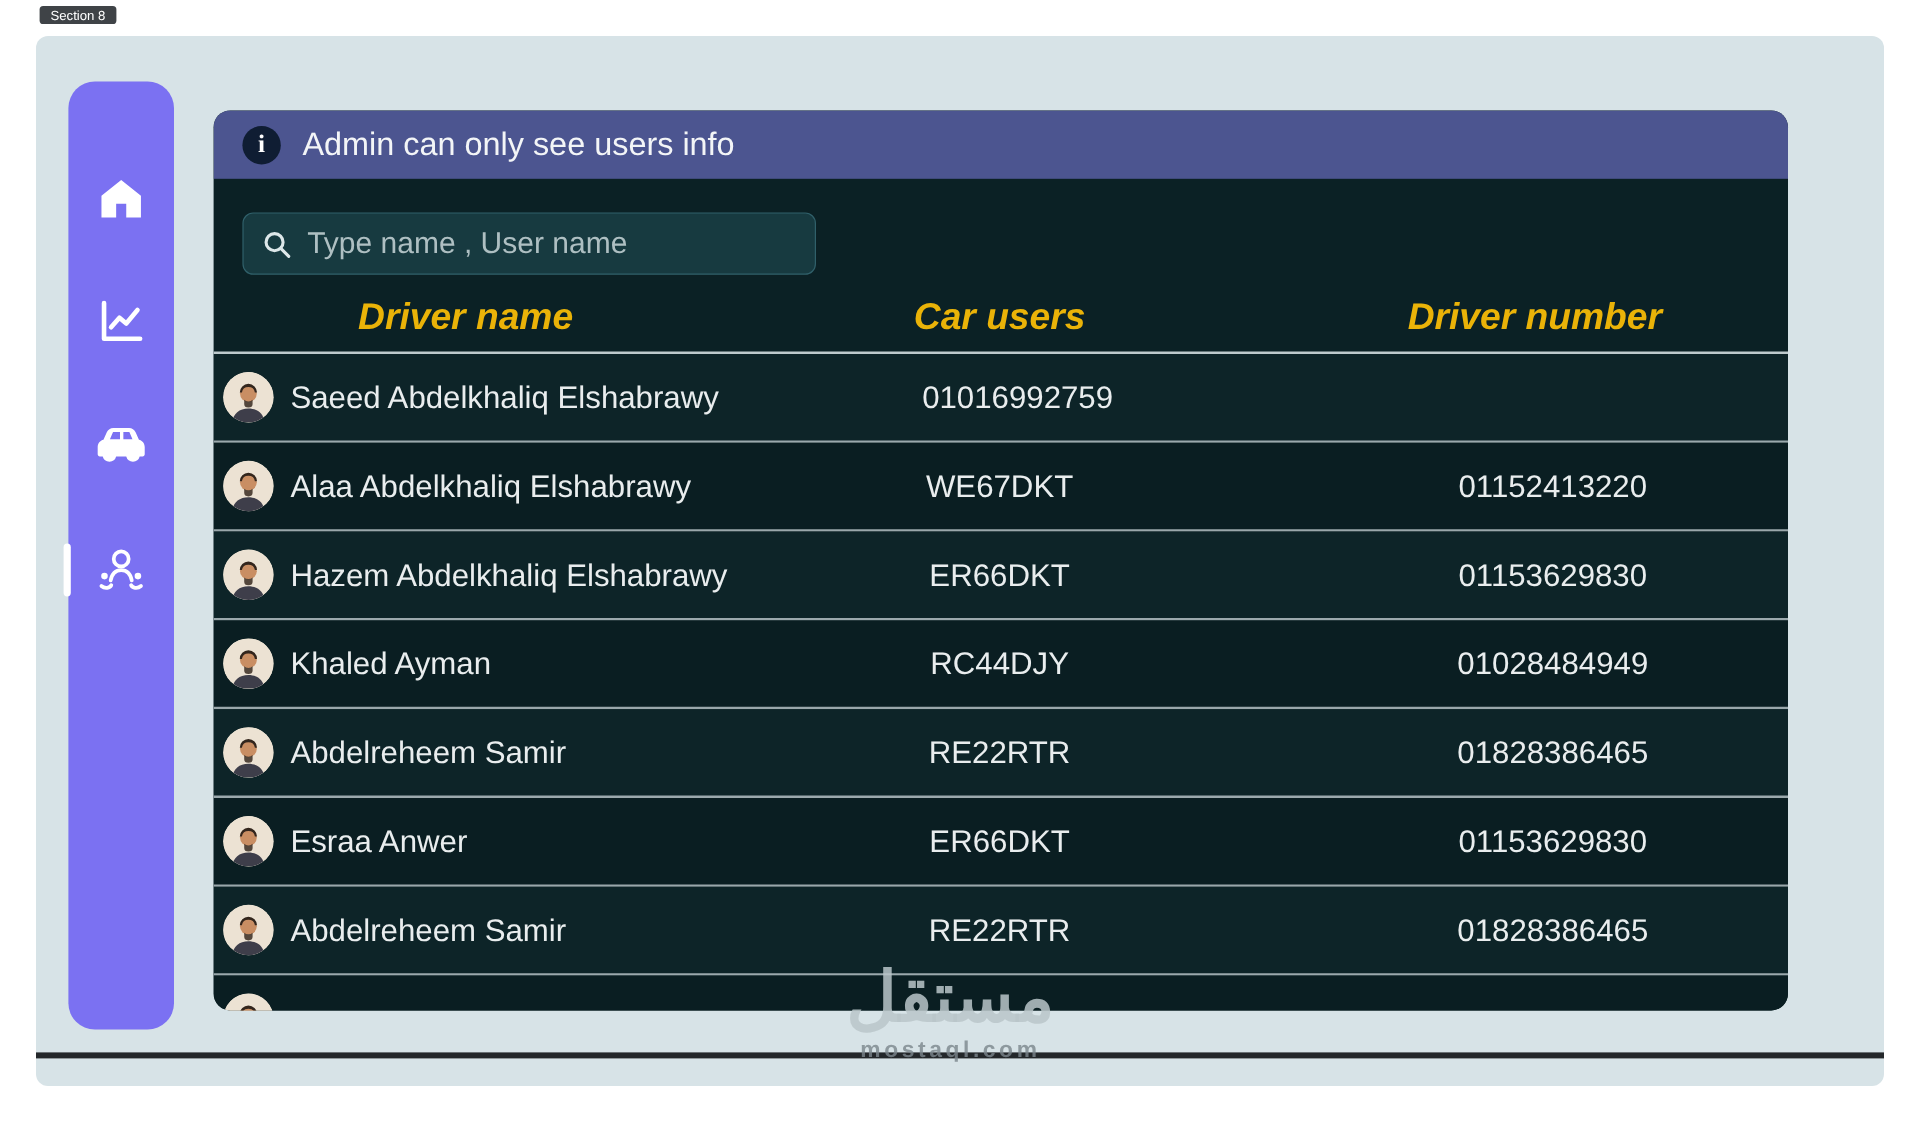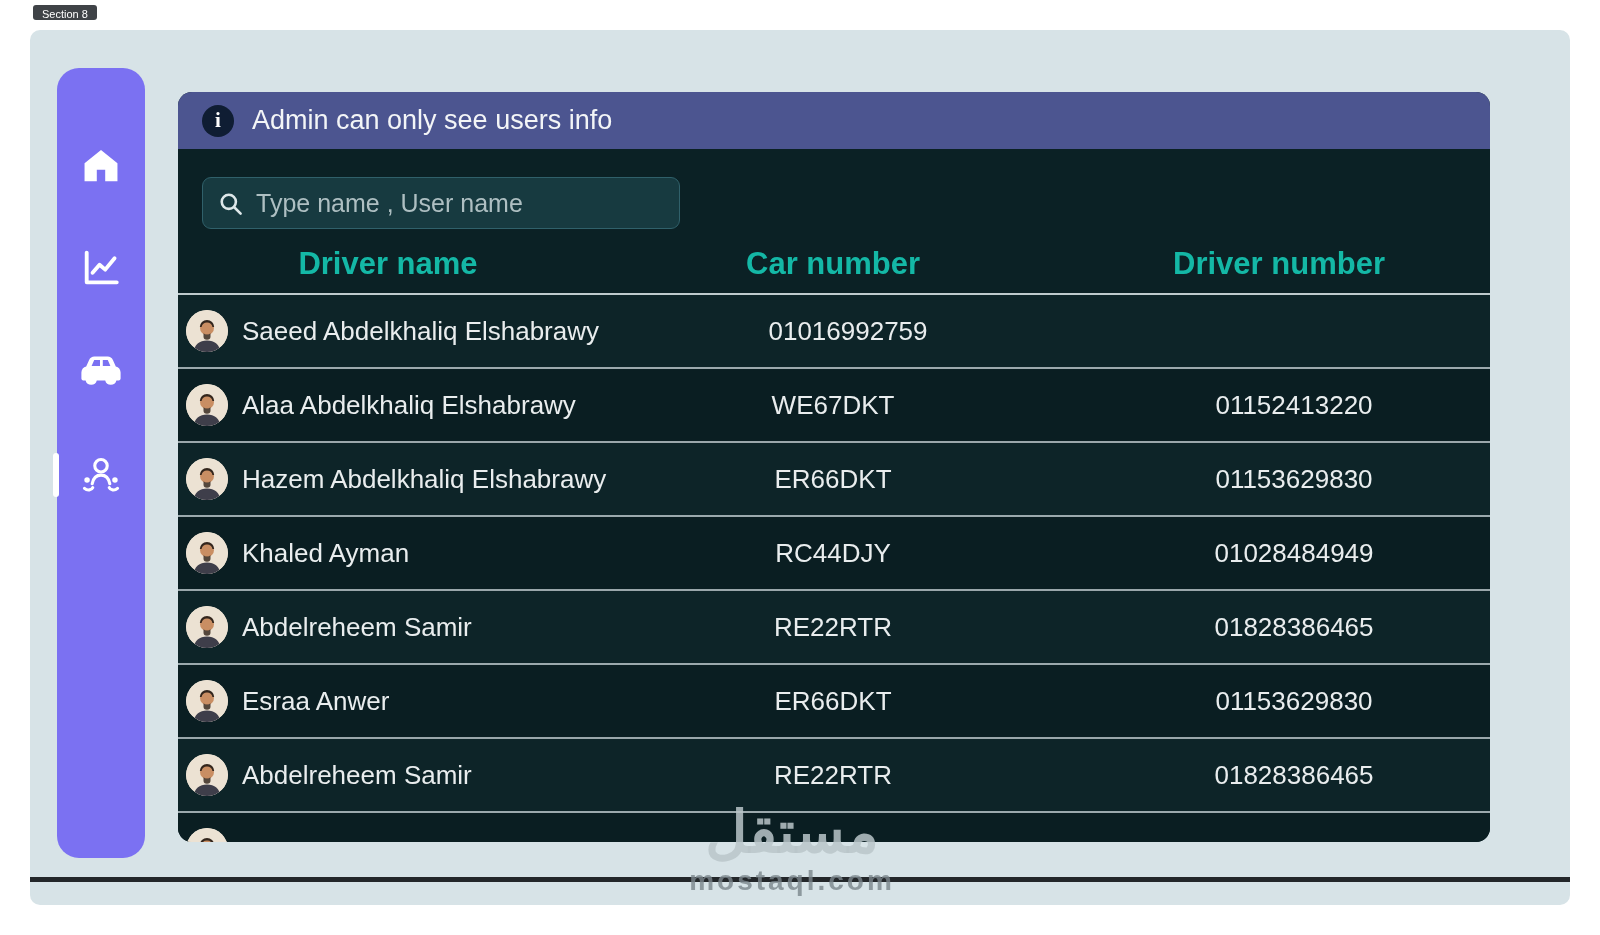--- a/index.html
+++ b/index.html
@@ -106,24 +106,25 @@
   .search-input::placeholder { color: #aebfc2; }
   .thead {
     display: grid;
     grid-template-columns: 420px 470px 1fr;
     height: 60px;
     align-items: center;
     margin-top: 6px;
     border-bottom: 2px solid rgba(210,221,224,0.9);
   }
   .th {
-    color: #14b8a6;
+    color: #eab308;
     font-weight: 700;
     font-size: 31px;
     text-align: center;
+    font-style: italic;
   }
   .row {
     display: grid;
     grid-template-columns: 420px 470px 1fr;
     height: 74px;
     align-items: center;
     border-bottom: 2px solid rgba(203,214,217,0.75);
   }
   .tbody .row:nth-child(odd)  { background: #0d2428; }
   .tbody .row:nth-child(even) { background: #0a1e22; }
@@ -154,21 +155,21 @@
     z-index: 3;
     pointer-events: none;
   }
   .wm-arabic {
     font-size: 58px;
     font-weight: bold;
     line-height: 1.05;
     color: rgba(186,197,201,0.85);
   }
   .wm-latin {
-    font-size: 28px;
+    font-size: 19px;
     font-weight: bold;
     letter-spacing: 3px;
     color: rgba(122,134,140,0.8);
     margin-top: 2px;
   }
   .bottom-bar {
     position: absolute;
     left: 0; top: 847px;
     width: 100%; height: 5px;
     background: #23272a;
@@ -235,21 +236,21 @@
           <circle cx="10.5" cy="10.5" r="6.3"></circle>
           <path d="M15.3 15.3 L21 21" stroke-linecap="round"></path>
         </svg>
       </span>
       <input class="search-input" type="text" placeholder="Type name , User name" style="">
     </div>
 
     <div>
       <div class="thead">
         <div class="th">Driver name</div>
-        <div class="th">Car number</div>
+        <div class="th">Car users</div>
         <div class="th">Driver number</div>
       </div>
 
       <div class="tbody">
 
           <div class="row">
             <div class="cell cell-name">
               <span class="avatar">
                 <svg viewBox="0 0 48 48" width="42" height="42">
                   <circle cx="24" cy="24" r="24" fill="#ece2d3"></circle>

